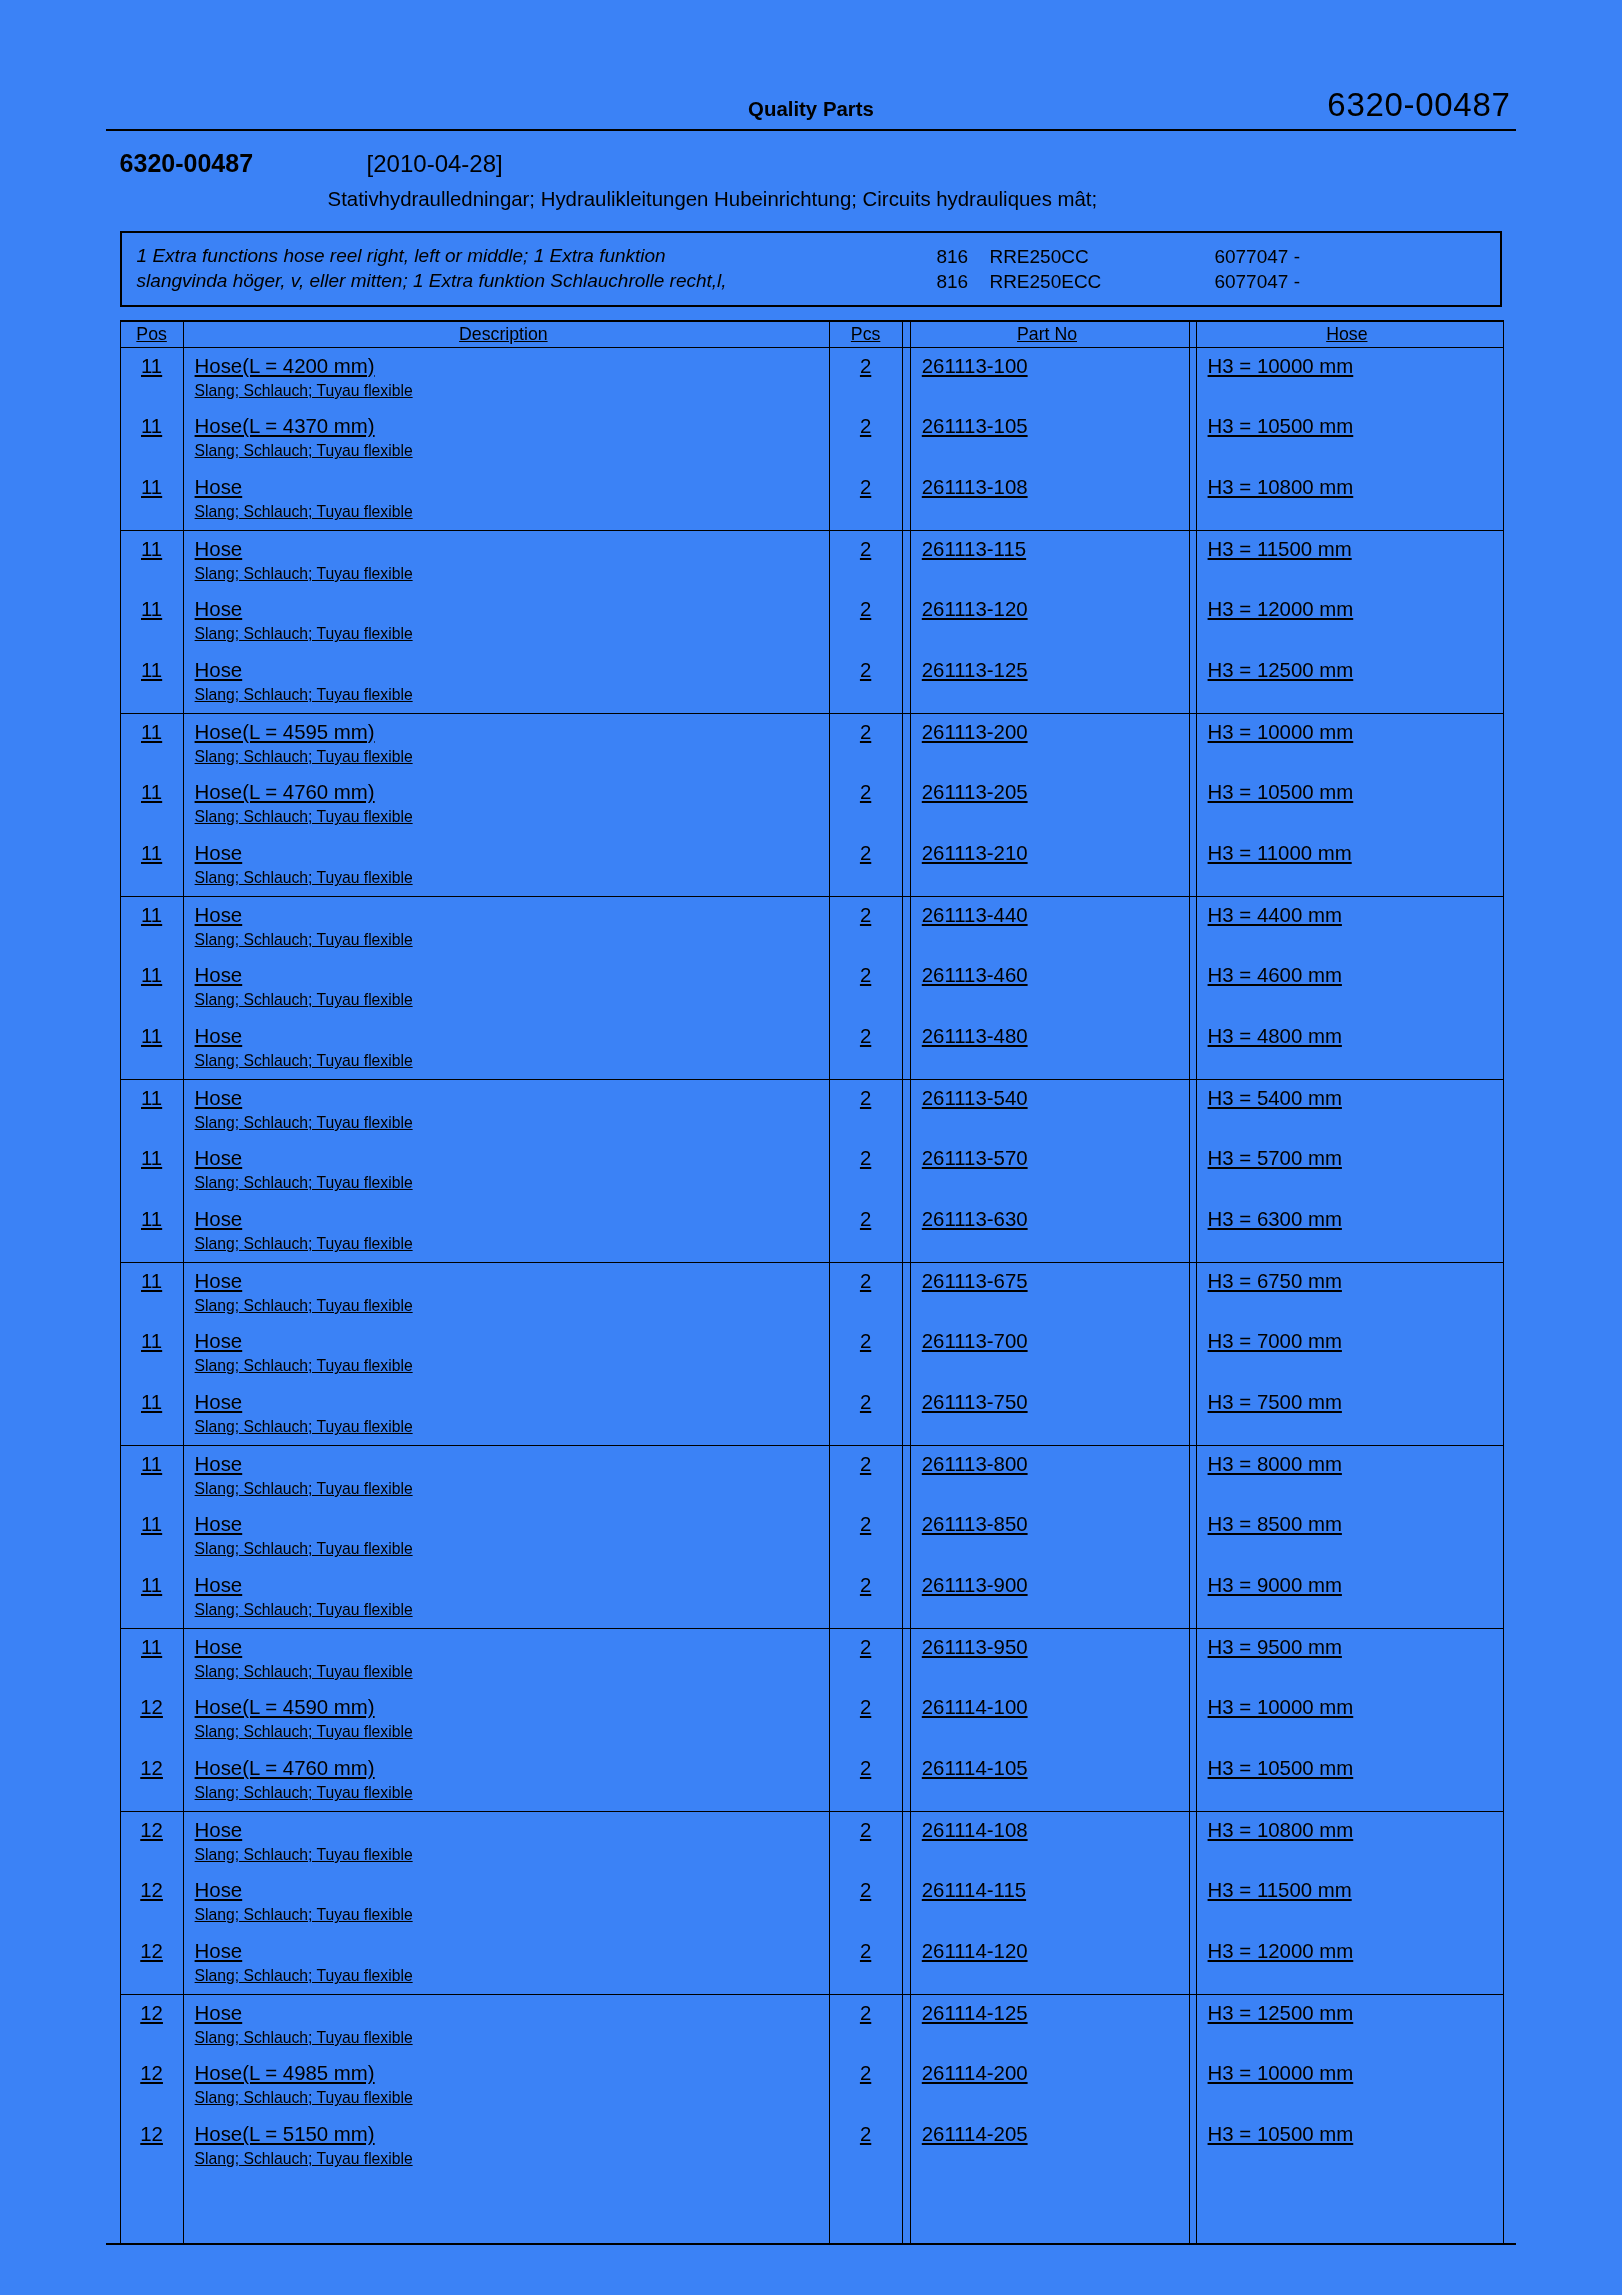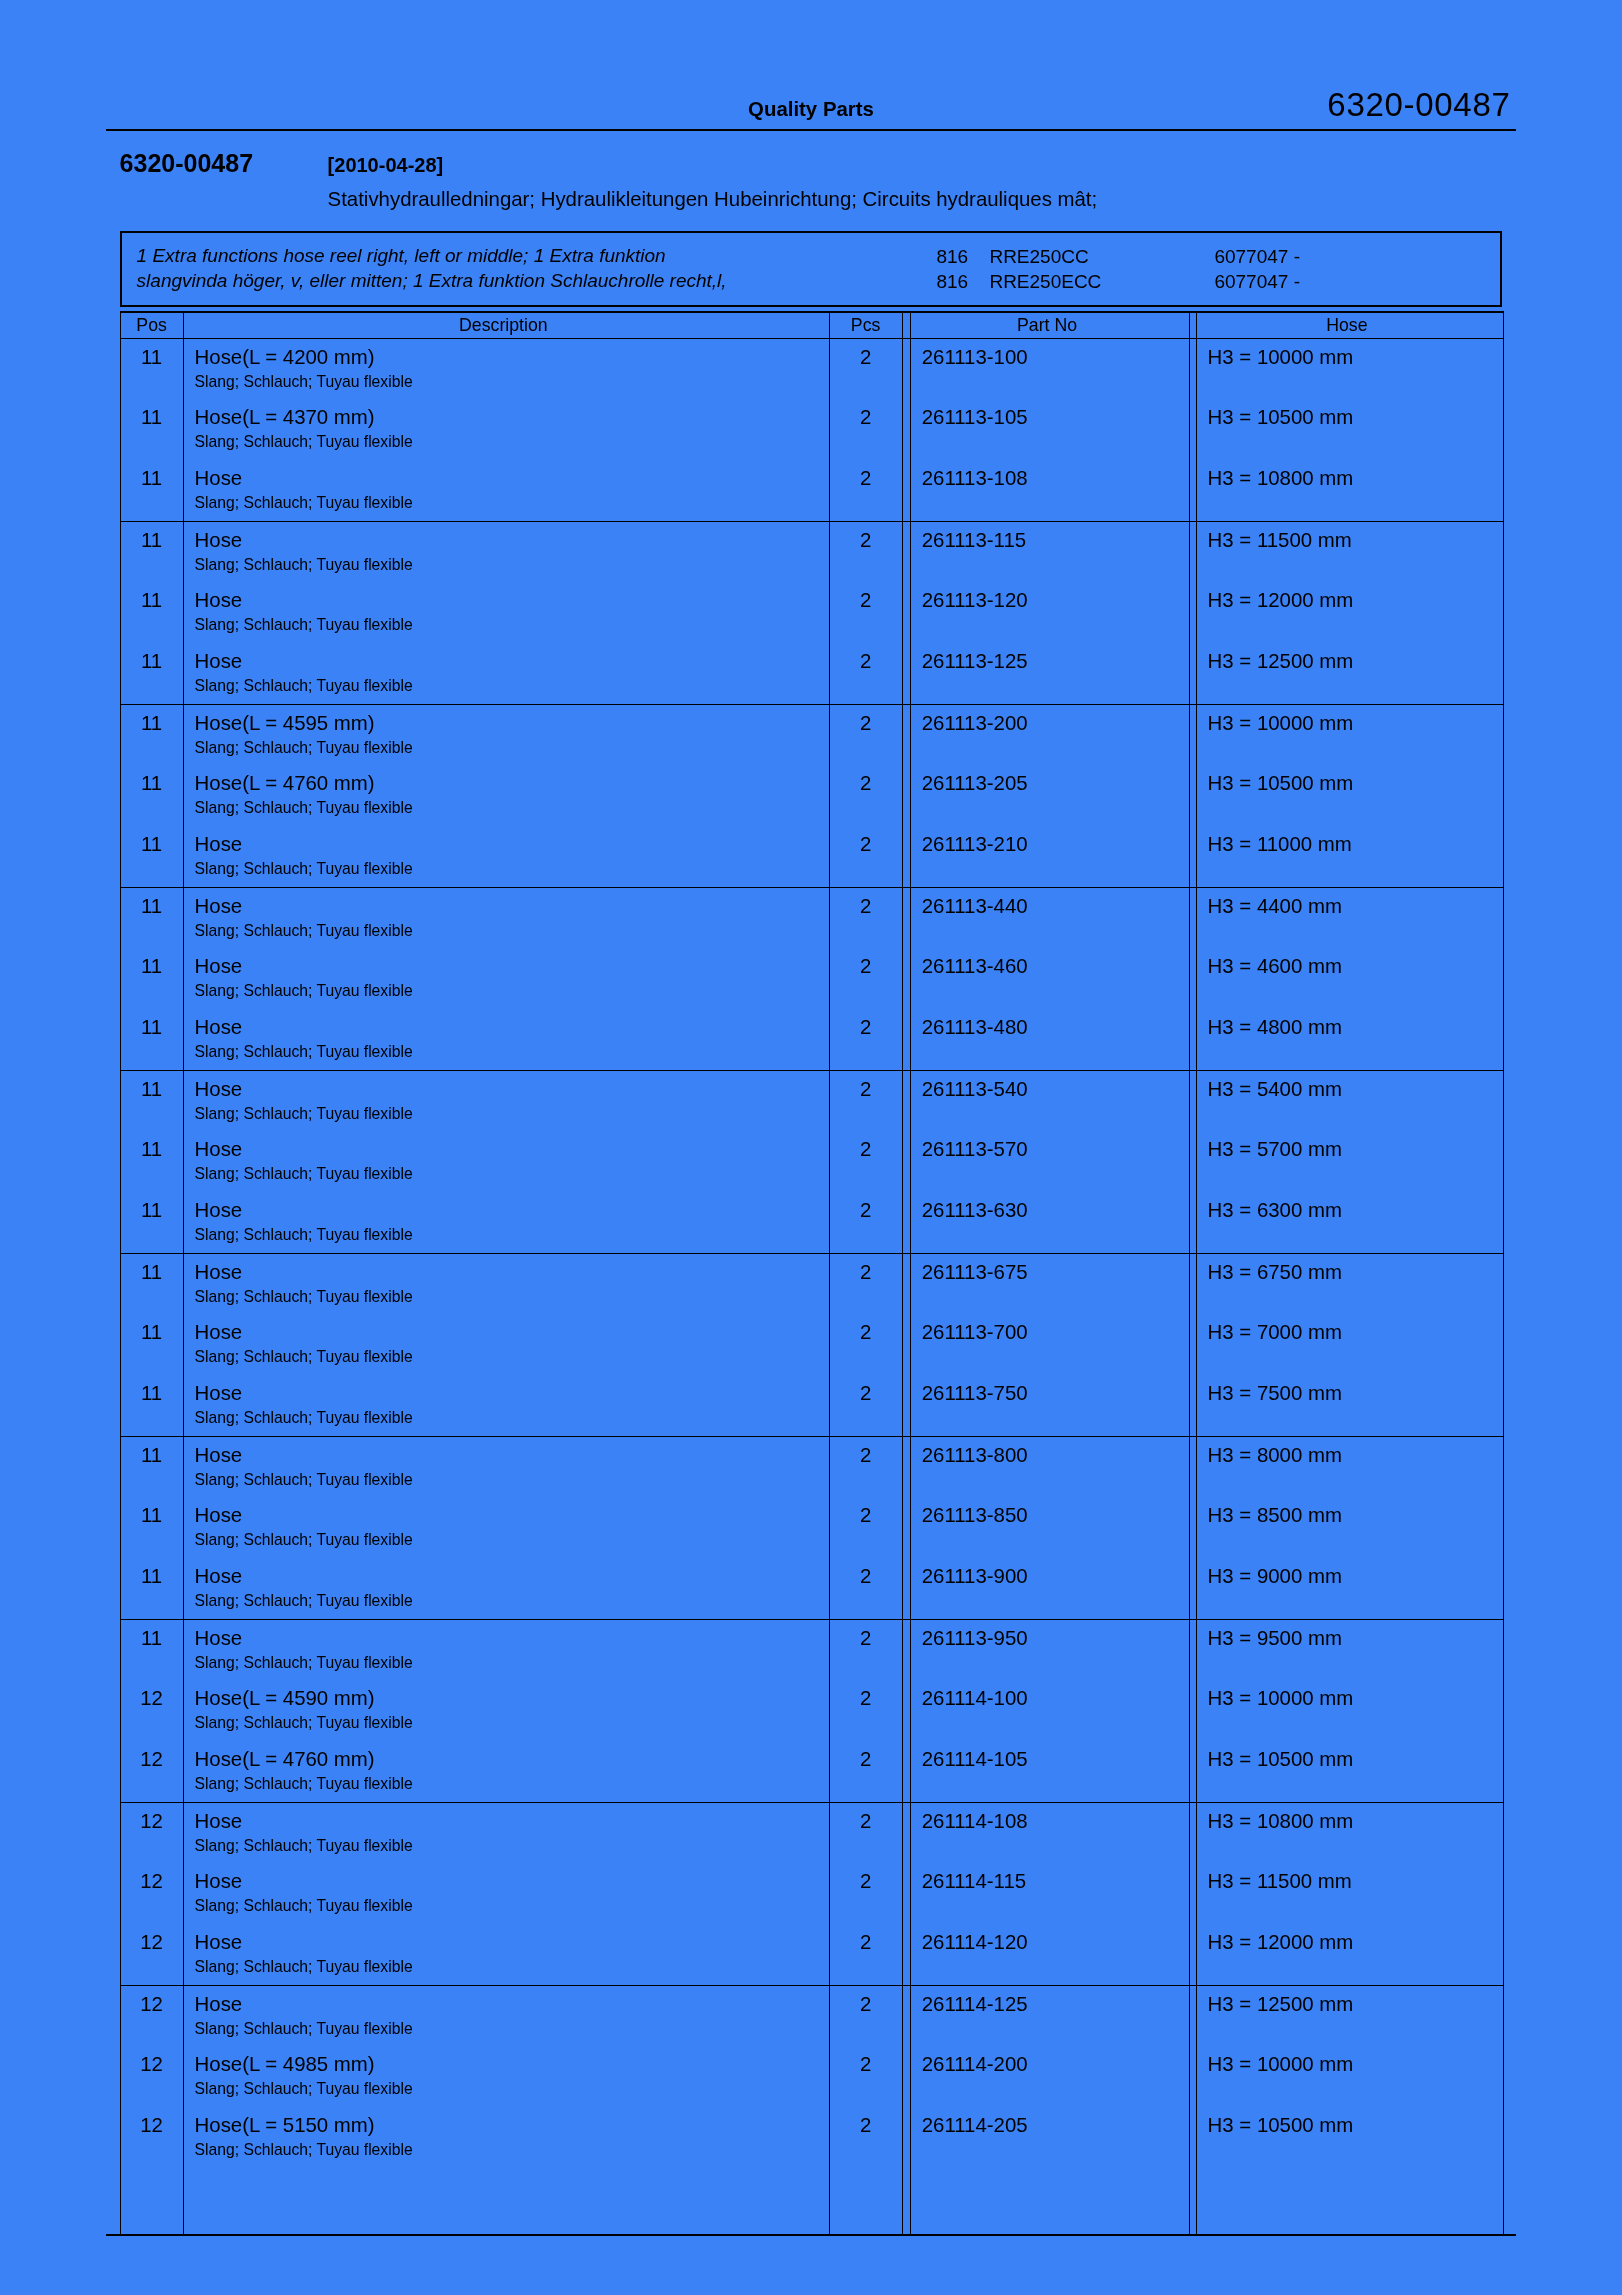--- a/index.html
+++ b/index.html
@@ -21,34 +21,34 @@
     position: absolute; right: 5.5px; bottom: 5.5px;
     font-size: 33px; font-weight: 400; letter-spacing: 0.7px;
   }
 
   .inner { margin: 0 13.6px; }
 
   
   .title-row { display: flex; align-items: baseline; margin-top: 17.7px; }
   .title-doc-number { width: 208px; font-size: 25px; font-weight: bold; }
   .page-title { flex: 1; font-size: 25px; font-weight: bold; }
-  .revision-date { font-size: 20px; font-weight: bold; }
+  .revision-date { font-size: 24px; font-weight: normal; margin-left: 39px; }
   .subtitle { margin: 10px 0 0 208px; font-size: 20.4px; }
 
   
   .info-box {
     margin-top: 20.4px; border: 2px solid #000;
     display: flex; padding: 9.5px 15px 11px 15px;
   }
   .info-description { flex: 1; font-style: italic; font-size: 19px; line-height: 25px; }
   .info-models { width: 549px; padding-top: 1.4px; }
   .model-row { display: grid; grid-template-columns: 53px 225px 1fr; font-size: 19px; line-height: 25px; }
 
   
-  .parts-table { margin-top: 4px; border-collapse: collapse; table-layout: fixed; width: 1156px; }
+  .parts-table { margin-top: 13px; border-collapse: collapse; table-layout: fixed; width: 1156px; text-decoration: underline; }
   .parts-table .c-pos, .parts-table .c-desc, .parts-table .c-pcs,
   .parts-table .c-part, .parts-table .c-note {
     border-left: 1.4px solid #000; border-right: 1.4px solid #000;
   }
   .parts-table thead th {
     border-top: 2px solid #000; border-bottom: 1.4px solid #000;
     height: 27px; font-size: 17.7px; font-weight: 400;
     text-align: center; vertical-align: middle;
   }
   .parts-table tbody td { vertical-align: top; height: 61px; padding-top: 6.1px; }

